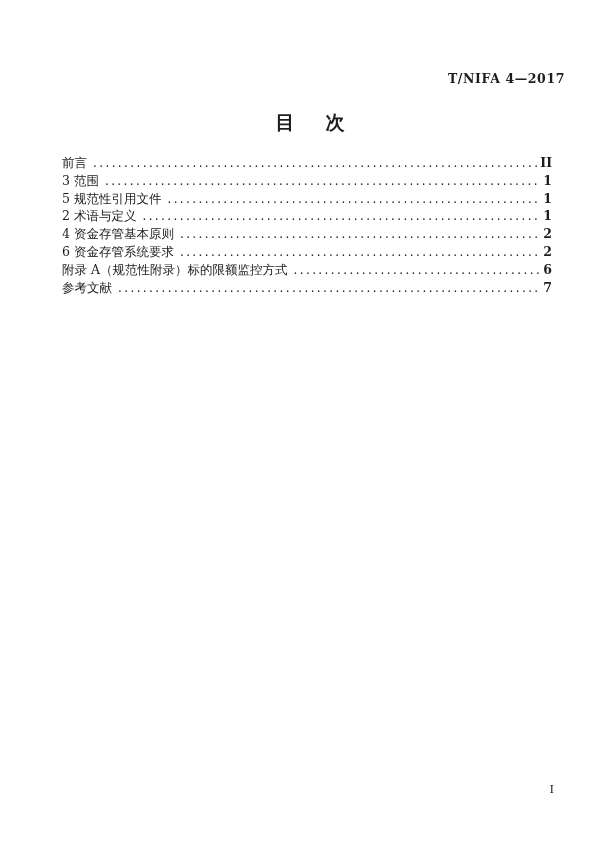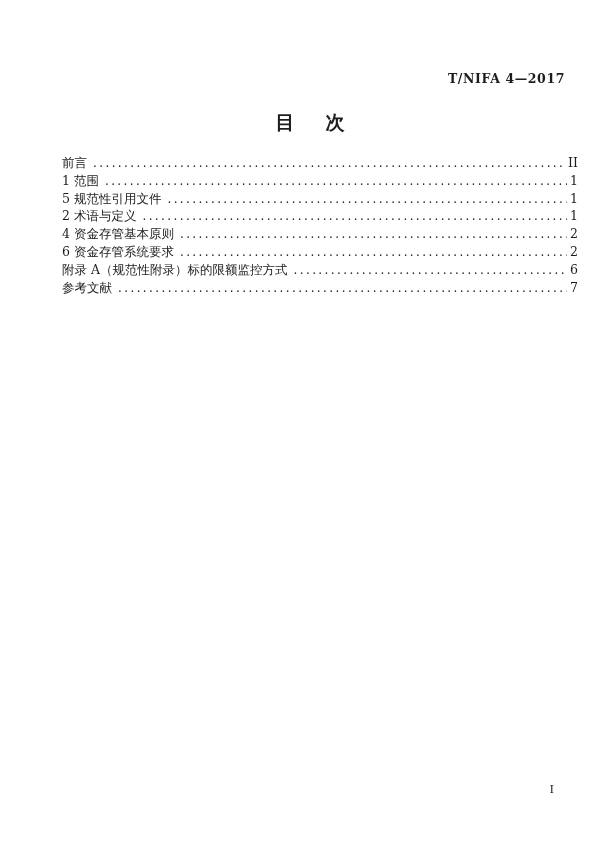--- a/index.html
+++ b/index.html
@@ -41,21 +41,21 @@
     gap: 31px;
     font-family: "DejaVu Sans", "Liberation Sans", sans-serif;
     font-size: 19px;
     font-weight: 700;
     line-height: 24px;
   }
   .toc {
     position: absolute;
     top: 154px;
     left: 62px;
-    right: 42px;
+    right: 68px;
   }
   .toc-row {
     display: flex;
     align-items: baseline;
     height: 17.8px;
     font-size: 12.5px;
     line-height: 17.8px;
   }
   .toc-label {
     flex: 0 0 auto;
@@ -69,20 +69,21 @@
     font-size: 12px;
     letter-spacing: 2.4px;
     color: #262626;
   }
   .toc-leader::before {
     content: "................................................................................................................................................................";
   }
   .toc-page {
     flex: 0 0 auto;
     white-space: nowrap;
+    font-weight: bold;
   }
   .footer {
     position: absolute;
     top: 782px;
     right: 66px;
     font-size: 11.5px;
     line-height: 14px;
   }
 </style>
 </head>
@@ -101,21 +102,21 @@
 
   <div class="toc">
     <div class="toc-row">
       <span class="toc-label">前言</span>
       <span class="toc-leader"></span>
       <span class="toc-page">II</span>
     </div>
 
 
     <div class="toc-row">
-      <span class="toc-label">1 范围</span>
+      <span class="toc-label">3 范围</span>
       <span class="toc-leader"></span>
       <span class="toc-page">1</span>
     </div>
 
     <div class="toc-row">
       <span class="toc-label">5 规范性引用文件</span>
       <span class="toc-leader"></span>
       <span class="toc-page">1</span>
     </div>
 

